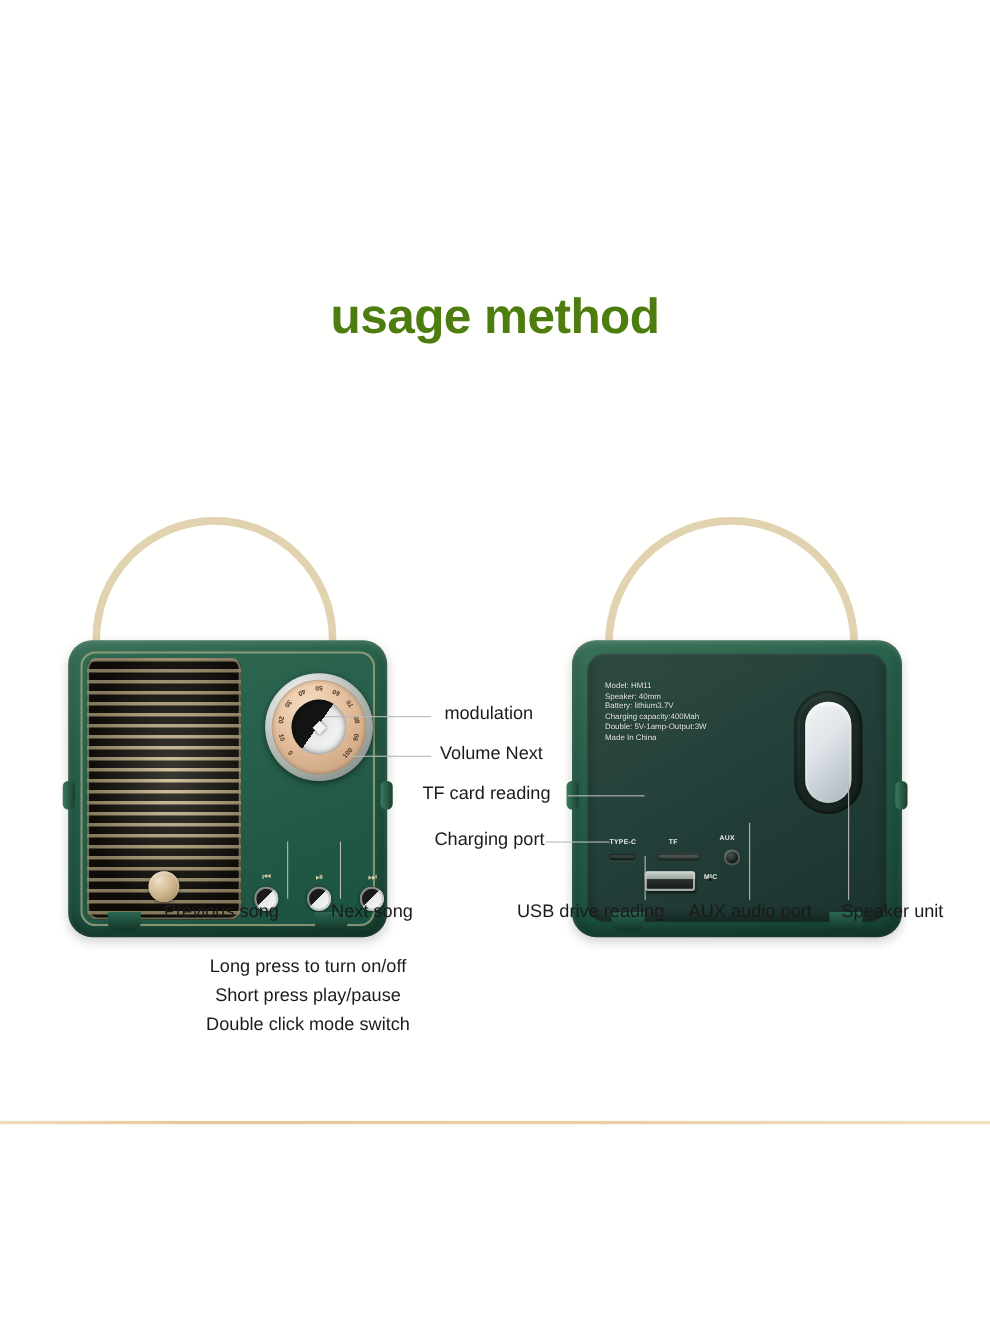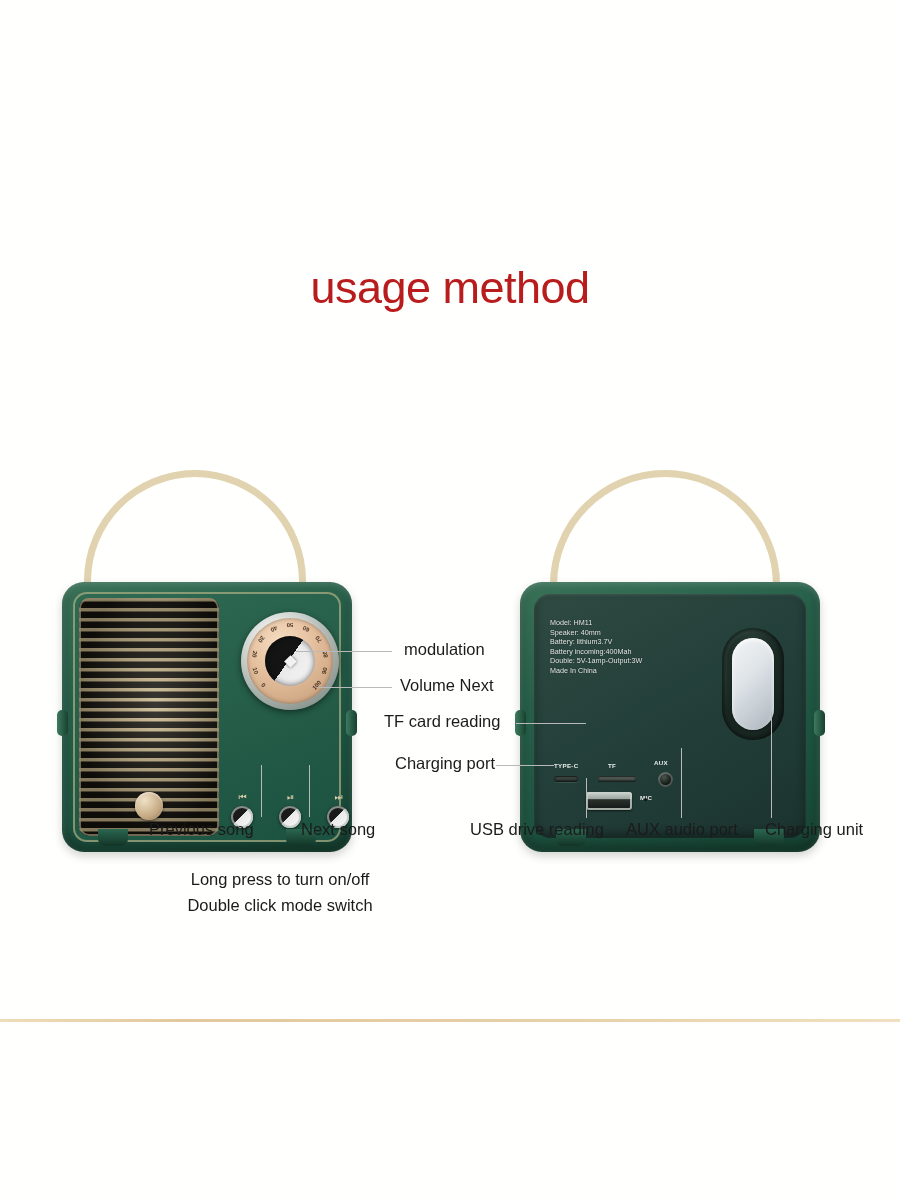--- a/index.html
+++ b/index.html
@@ -16,22 +16,22 @@
   }
 
   
   .page-title {
     position: absolute;
     top: 262px;
     left: 0;
     width: 900px;
     text-align: center;
     font-size: 45px;
-    font-weight: normal;
-    color: #b91c1c;
+    font-weight: bold;
+    color: #4d7c0f;
     letter-spacing: -0.5px;
   }
 
   
   .stage {
     position: absolute;
     top: 0;
     left: 0;
     width: 900px;
     height: 1020px;
@@ -469,21 +469,21 @@
     <div class="body-shell">
       <div class="hinge left"></div>
       <div class="hinge right"></div>
 
       <div class="backplate">
 
         <div class="spec-block" id="spec-block">
             <div>Model: HM11</div>
             <div>Speaker:   40mm</div>
             <div>Battery: lithium3.7V</div>
-            <div>Battery incoming:400Mah</div>
+            <div>Charging capacity:400Mah</div>
             <div>Double: 5V-1amp-Output:3W</div>
             <div>Made In China</div>
           </div>
 
         <div class="port-zone">
           <span class="port-label" style="left:6px; top:4px;">TYPE-C</span>
           <span class="port-label" style="left:60px; top:4px;">TF</span>
           <span class="port-label" style="left:106px; top:1px;">AUX</span>
           <span class="port-label" style="left:92px; top:36px;">MIC</span>
 
@@ -527,22 +527,23 @@
   <div class="callout" style="left:404px; top:640px;">modulation</div>
   <div class="callout" style="left:400px; top:676px;">Volume Next</div>
   <div class="callout" style="left:384px; top:712px;">TF card reading</div>
   <div class="callout" style="left:395px; top:754px;">Charging port</div>
 
   <div class="callout" style="left:149px; top:820px;">Previous song</div>
   <div class="callout" style="left:301px; top:820px;">Next song</div>
 
   <div class="callout" style="left:470px; top:820px;">USB drive reading</div>
   <div class="callout" style="left:626px; top:820px;">AUX audio port</div>
-  <div class="callout" style="left:765px; top:820px;">Charging unit</div>
+  <div class="callout" style="left:765px; top:820px;">Speaker unit</div>
 
   <div class="instructions" id="instructions">
       <div>Long press to turn on/off</div>
+      <div>Short press play/pause</div>
       <div>Double click mode switch</div>
     </div>
 
 </div>
 
 <div class="divider"></div>
 
 </body></html>

